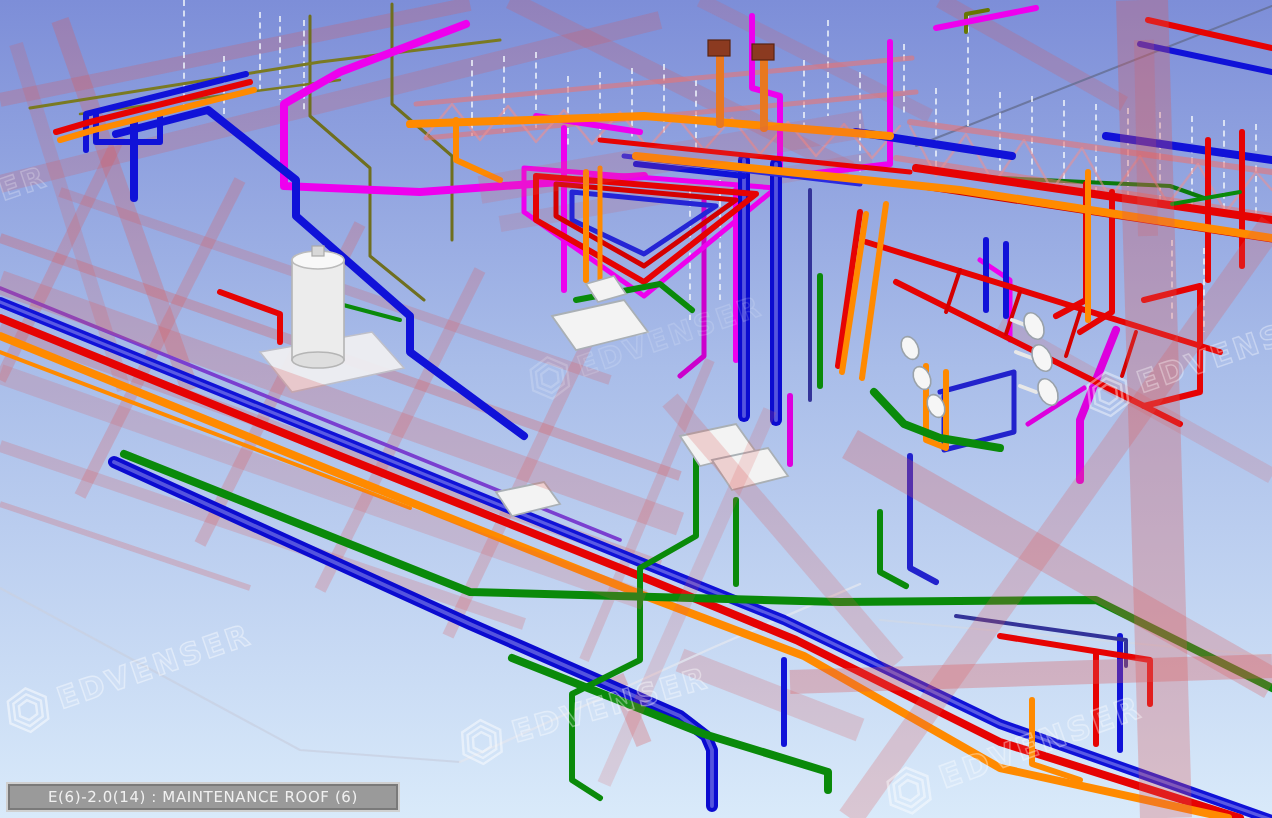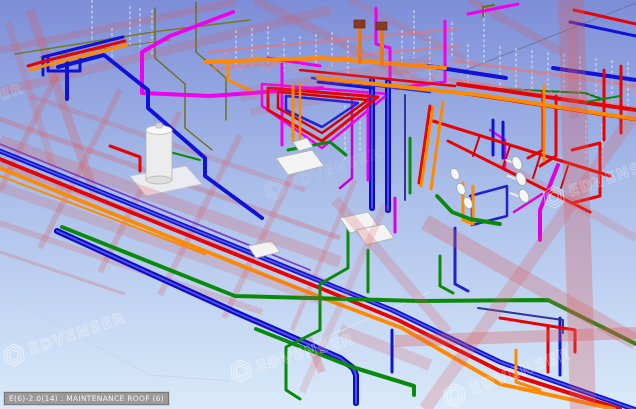--- a/index.html
+++ b/index.html
@@ -1,21 +1,21 @@
 <!DOCTYPE html>
 <html><head>
 <meta charset="utf-8">
 <style>
   html,body{margin:0;padding:0;background:#222;}
   .stage{position:relative;width:636px;height:409px;overflow:hidden;
          font-family:"DejaVu Sans","Liberation Sans",sans-serif;}
   .stage svg{position:absolute;left:0;top:0;}
   .status-label{position:absolute;left:3px;bottom:3px;
     background:#9a9a9a;color:#f0f0f0;font-size:7.5px;line-height:9px;
-    padding:2px 5px;border:1px solid #d0d0d0;box-shadow:inset 0 0 0 1px #7a7a7a;
+    padding:2px 20px;border:1px solid #d0d0d0;box-shadow:inset 0 0 0 1px #7a7a7a;
     letter-spacing:0.3px;white-space:nowrap;}
 </style>
 </head>
 <body>
 
 <div class="stage" id="stage" style="background: linear-gradient(rgb(125, 142, 216) 0%, rgb(169, 189, 233) 45%, rgb(217, 234, 250) 100%);">
   <svg id="scene" width="636" height="409" viewBox="0 0 636 409">
       <line x1="30" y1="10" x2="95" y2="195" stroke="#dc5858" stroke-width="9" stroke-opacity="0.28"></line>
       <line x1="8" y1="22" x2="62" y2="195" stroke="#dc5858" stroke-width="7" stroke-opacity="0.2"></line>
       <line x1="0" y1="50" x2="235" y2="2" stroke="#dc5858" stroke-width="7" stroke-opacity="0.25"></line>

